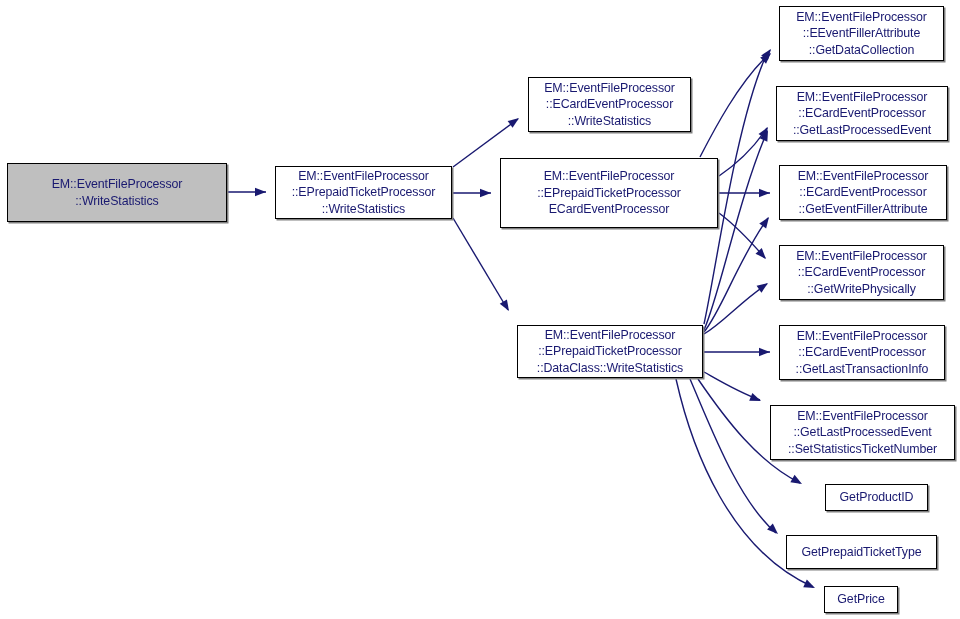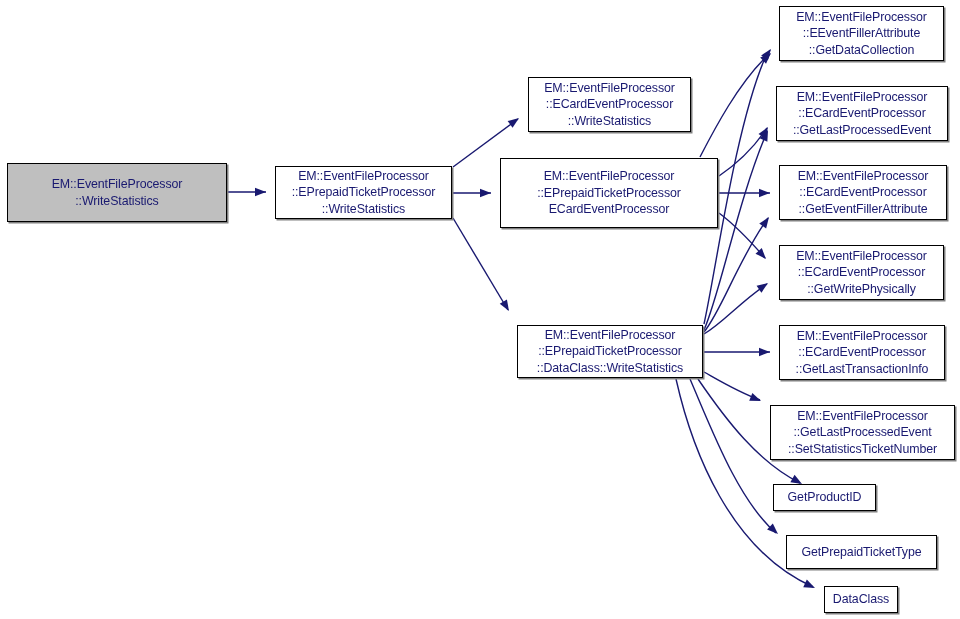--- a/index.html
+++ b/index.html
@@ -135,23 +135,23 @@
       <div class="node" style="left: 779px; top: 325px; width: 166px; height: 55px;">
         <span class="ln">EM::EventFileProcessor</span>
         <span class="ln">::ECardEventProcessor</span>
         <span class="ln">::GetLastTransactionInfo</span>
       </div>
       <div class="node" style="left: 770px; top: 405px; width: 185px; height: 55px;">
         <span class="ln">EM::EventFileProcessor</span>
         <span class="ln">::GetLastProcessedEvent</span>
         <span class="ln">::SetStatisticsTicketNumber</span>
       </div>
-      <div class="node" style="left: 773px; top: 484px; width: 103px; height: 27px;">
+      <div class="node" style="left: 825px; top: 484px; width: 103px; height: 27px;">
         <span class="ln">GetProductID</span>
       </div>
       <div class="node" style="left: 786px; top: 535px; width: 151px; height: 34px;">
         <span class="ln">GetPrepaidTicketType</span>
       </div>
       <div class="node" style="left: 824px; top: 586px; width: 74px; height: 27px;">
-        <span class="ln">DataClass</span>
+        <span class="ln">GetPrice</span>
       </div>
     </div>
 </div>
 
 </body></html>

